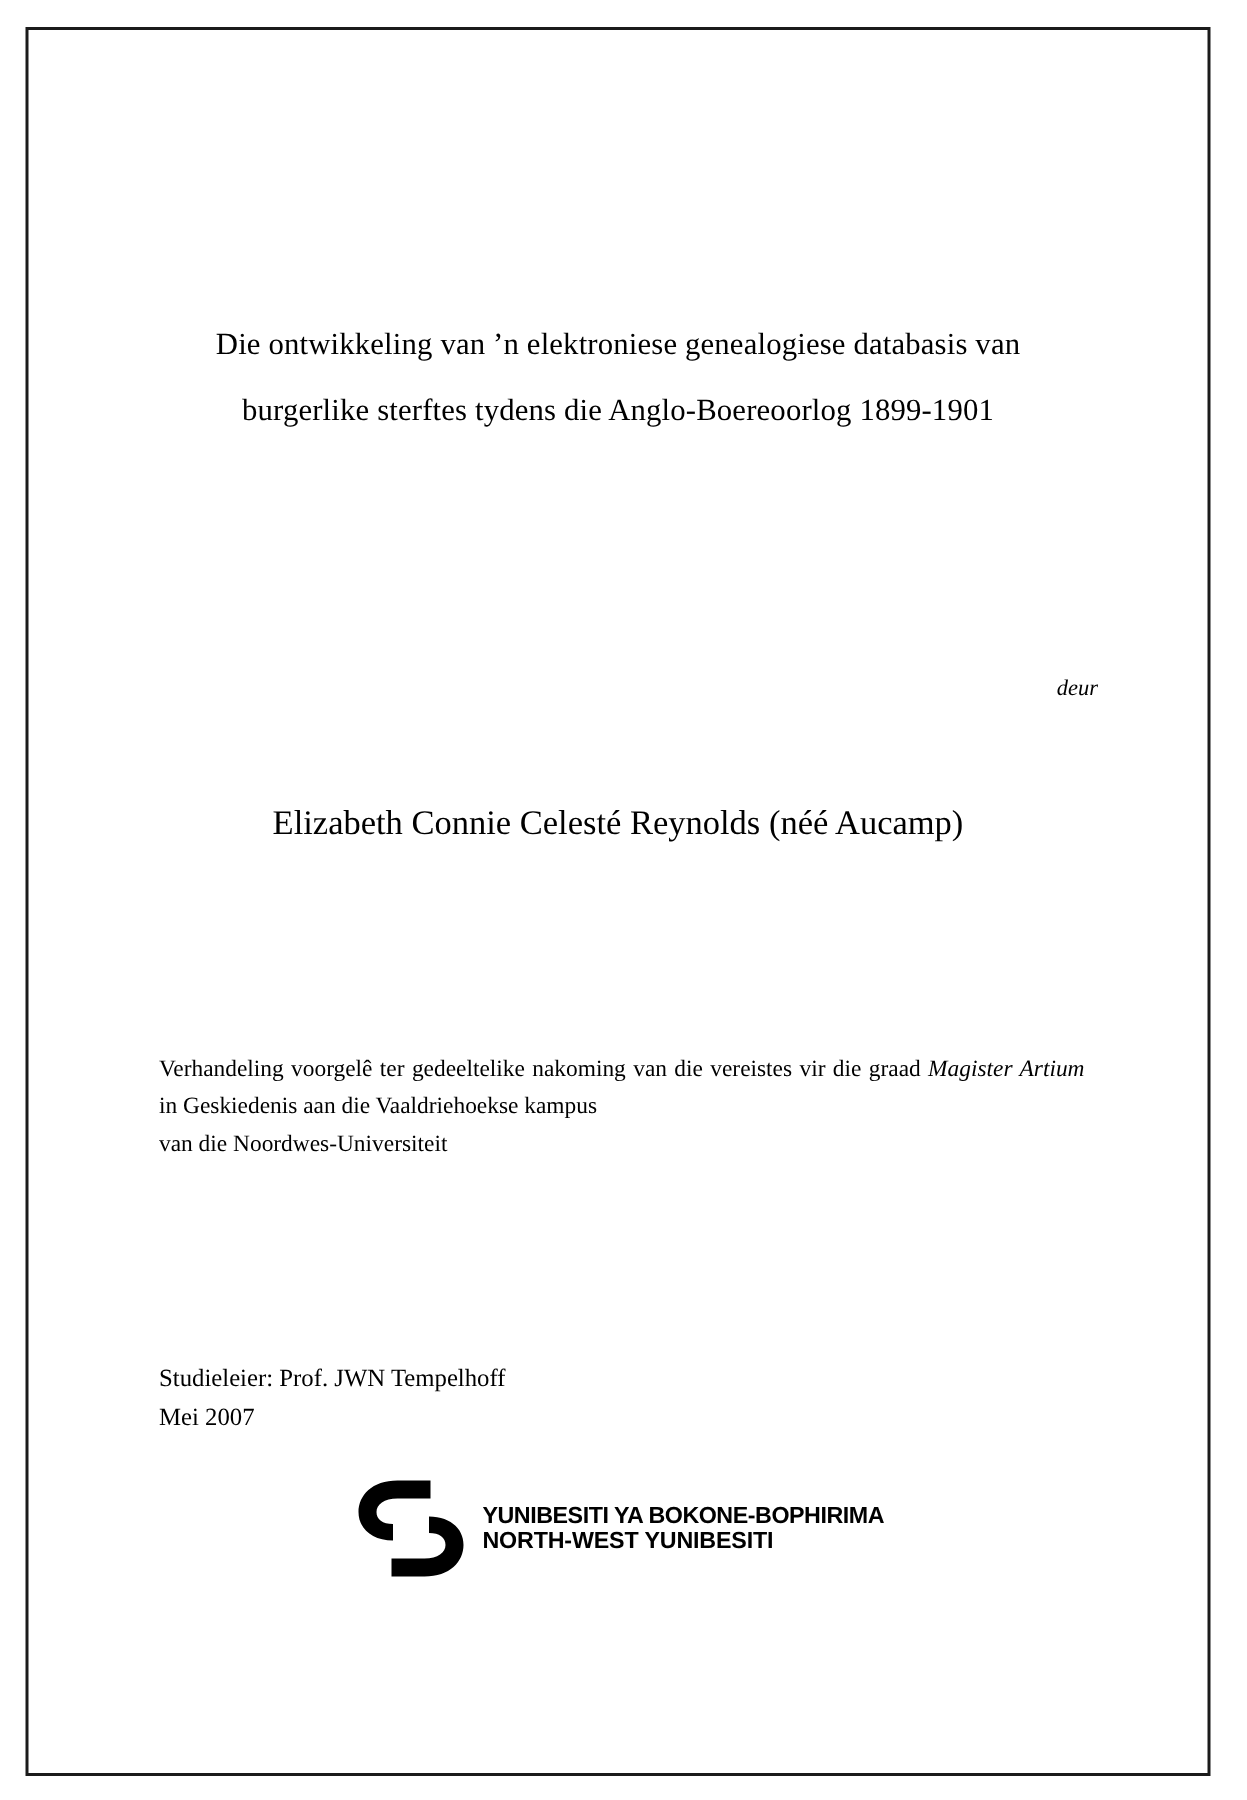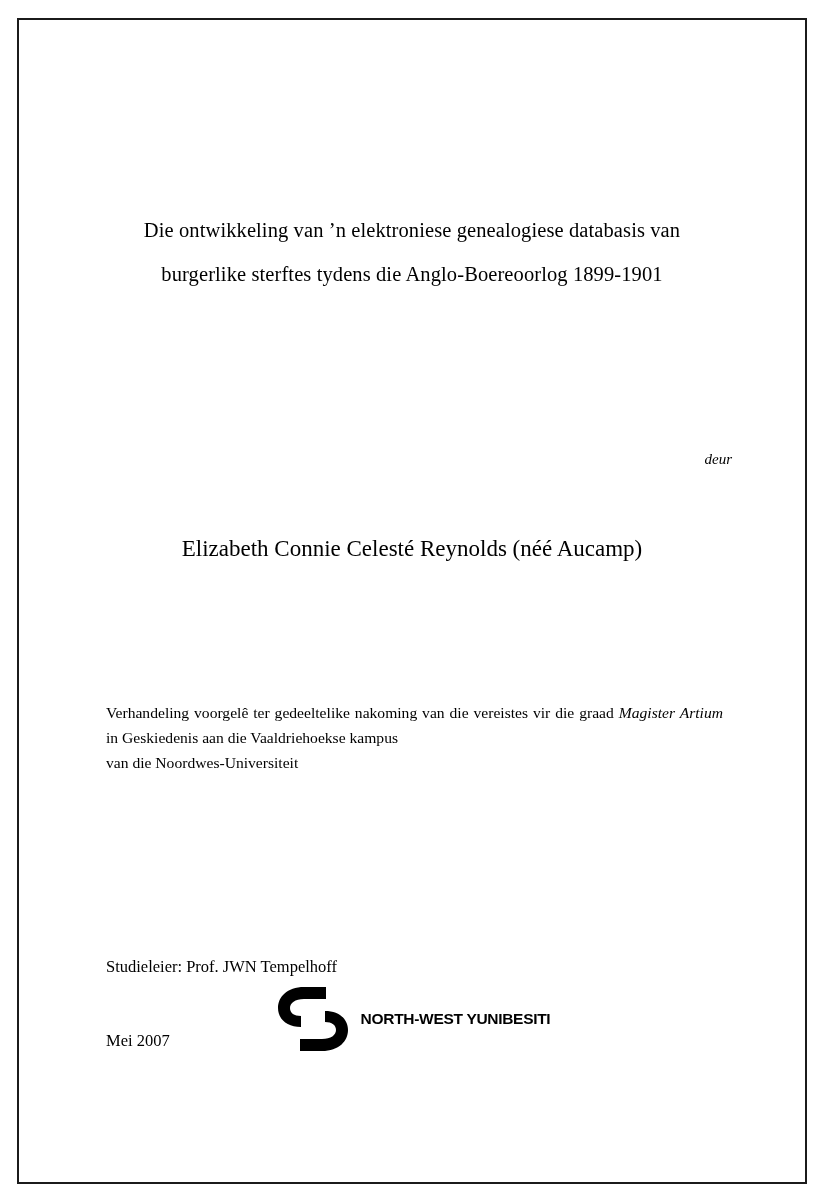--- a/index.html
+++ b/index.html
@@ -86,21 +86,20 @@
   }
   .supervisor {
     position: absolute;
     top: 888px;
     left: 14px;
     font-size: 16.5px;
     line-height: 26px;
   }
   .supervisor div {
     white-space: nowrap;
-    margin-top: 48px;
   }
   .logo-wrap {
     position: absolute;
     top: 965px;
     left: 0;
     width: 640px;
     display: flex;
     justify-content: center;
     align-items: center;
   }
@@ -149,18 +148,19 @@
       <div>Mei 2007</div>
     </div>
 
     <div class="logo-wrap">
       <svg class="logo-mark" viewBox="0 0 78 72">
         <path d="M30 4 C13 4 4 14 4 25 C4 36 13 44 27 44 L27 33 C20 33 16 30 16 25 C16 20 21 16 30 16 L52 16 L52 4 Z" fill="#000000"></path>
         <path d="M48 68 C65 68 74 58 74 47 C74 36 65 28 51 28 L51 39 C58 39 62 42 62 47 C62 52 57 56 48 56 L26 56 L26 68 Z" fill="#000000"></path>
         <rect x="27" y="28" width="24" height="16" fill="#ffffff"></rect>
       </svg>
       <div class="logo-text">
+        <div>YUNIBESITI YA BOKONE-BOPHIRIMA</div>
         <div>NORTH-WEST YUNIBESITI</div>
       </div>
     </div>
 
   </div>
 </div>
 
 </body></html>

